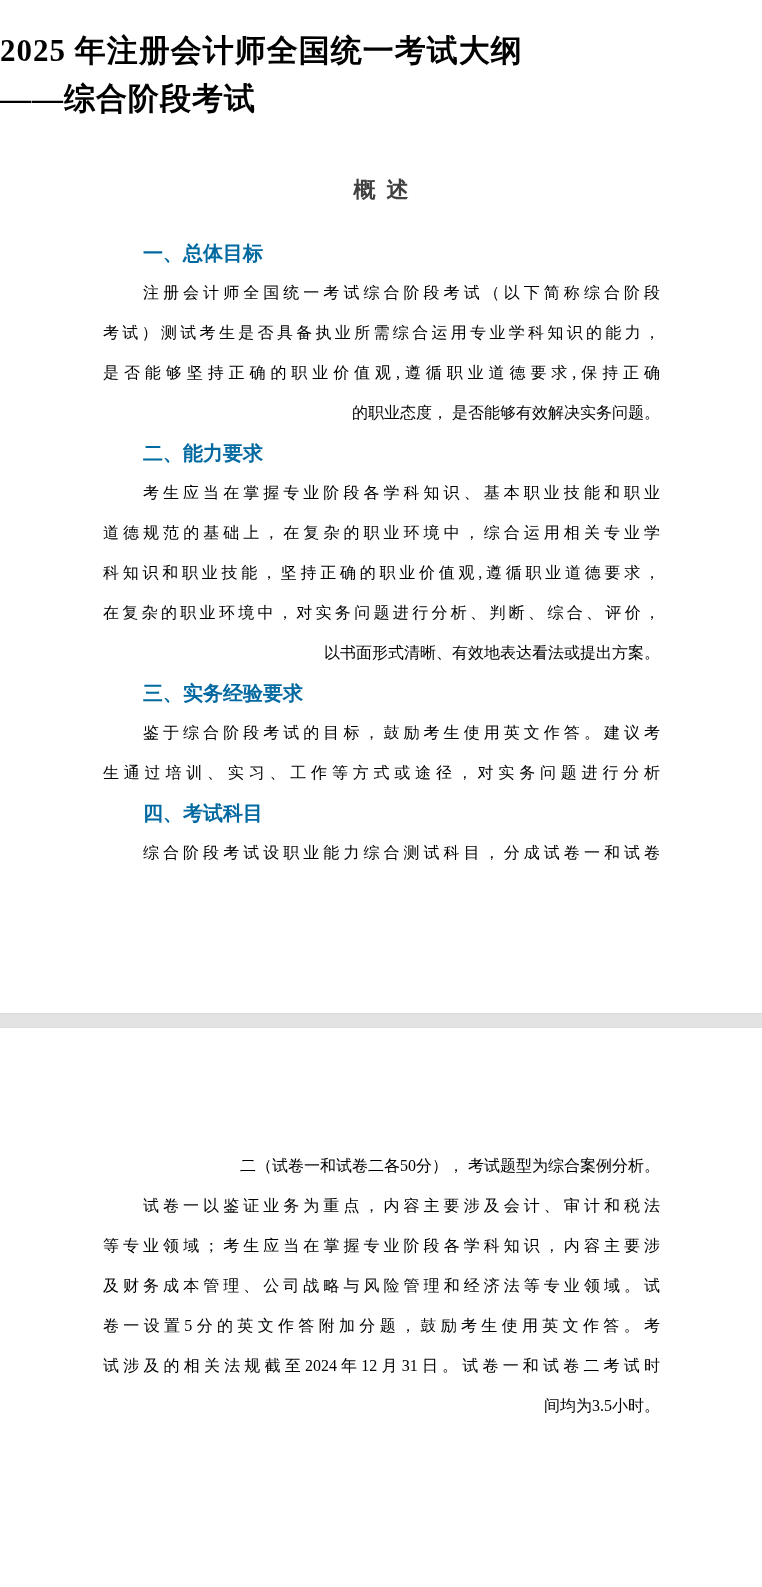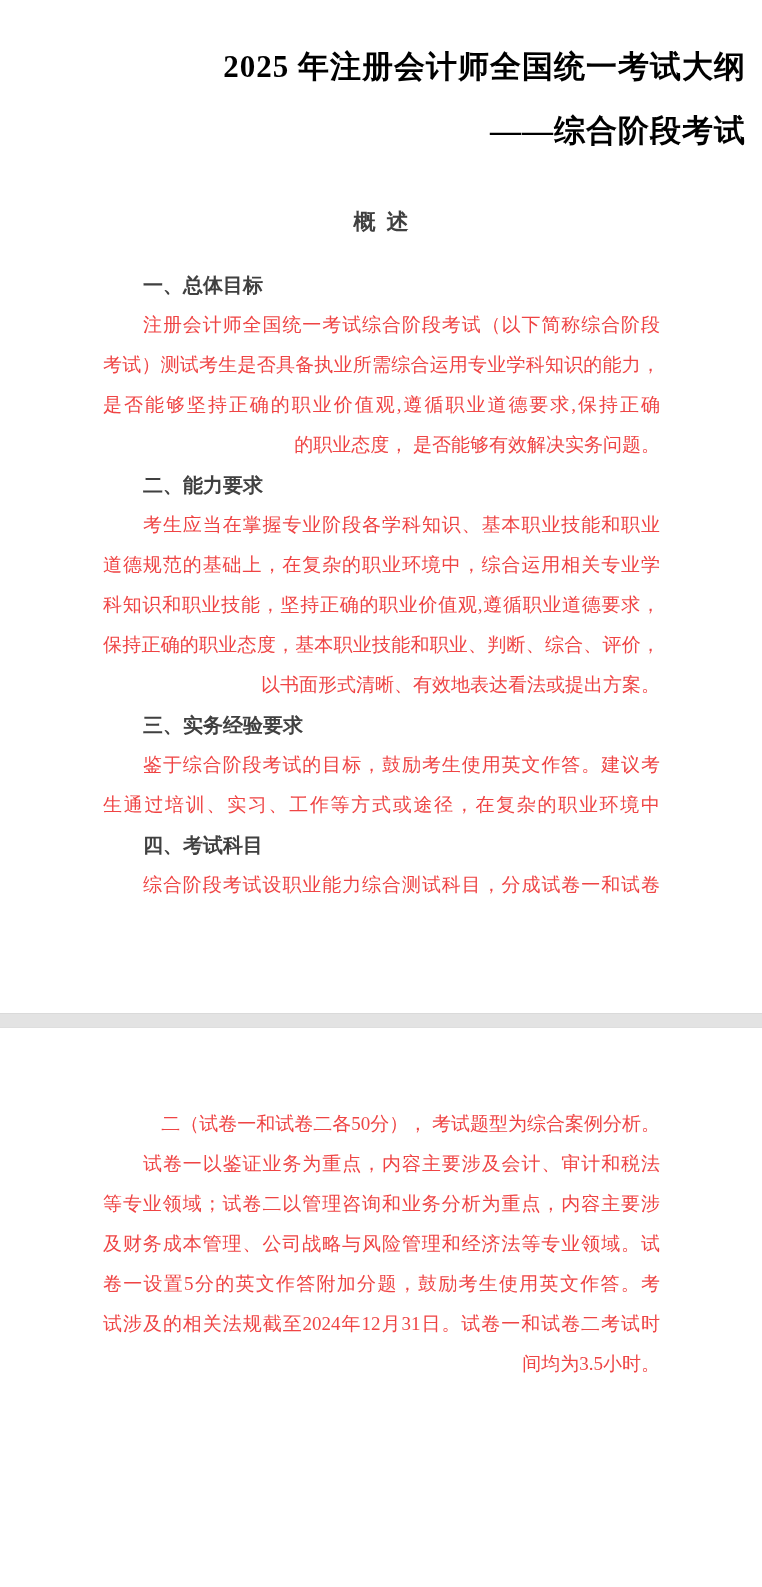--- a/index.html
+++ b/index.html
@@ -10,37 +10,37 @@
   body {
     width: 762px;
     font-family: "Liberation Serif", "DejaVu Serif", serif;
     color: #1c1c1c;
   }
   .viewer { width: 762px; }
 
   
   .page { background: #ffffff; overflow: hidden; box-sizing: border-box; }
   .page-1 { height: 1013px; }
-  .page-2 { height: 559px; padding-top: 76px; }
+  .page-2 { height: 559px; padding-top: 118px; }
 
   .page-separator {
     height: 15px;
     background: #e3e3e3;
     box-shadow: inset 0 1px 0 #dadada, inset 0 -1px 0 #dedede;
   }
 
   
   .doc-title {
-    margin: 16px;
+    margin: 0;
     font-family: "Liberation Serif", "DejaVu Serif", serif;
     font-weight: bold;
     font-size: 31px;
     line-height: 48px;
     letter-spacing: 1px;
-    text-align: right;
+    text-align: left;
     color: #000000;
     white-space: nowrap;
   }
   .doc-title.first { padding-top: 27px; }
 
   .overview-heading {
     margin: 53px 0 0 0;
     font-family: "Liberation Serif", "DejaVu Serif", serif;
     font-weight: bold;
     font-size: 22px;
@@ -53,42 +53,42 @@
   
   .col {
     margin: 29px 102px 0 103px;
     width: 557px;
   }
   .page-2 .col { margin-top: 0; }
 
   .ln {
     height: 40px;
     line-height: 40px;
-    font-size: 19px;
-    color: #ef4444;
+    font-size: 16px;
+    color: #000000;
     white-space: nowrap;
     overflow: visible;
   }
   
   .j {
     text-align: justify;
     text-align-last: justify;
     text-justify: inter-character;
   }
   
   .e { text-align: right; }
   
   .i { text-indent: 40px; }
   
   .h {
     font-family: "Liberation Sans", "DejaVu Sans", sans-serif;
     font-weight: bold;
     font-size: 20px;
     text-indent: 40px;
-    color: #404040;
+    color: #0369a1;
   }
 </style>
 </head>
 <body>
 
 <div class="viewer">
 
   <div class="page page-1">
 
     <h1 class="doc-title first">2025 年注册会计师全国统一考试大纲</h1>
@@ -101,42 +101,42 @@
       <div class="ln h">一、总体目标</div>
       <div class="ln j i">注册会计师全国统一考试综合阶段考试（以下简称综合阶段</div>
       <div class="ln j">考试）测试考生是否具备执业所需综合运用专业学科知识的能力，</div>
       <div class="ln j">是否能够坚持正确的职业价值观,遵循职业道德要求,保持正确</div>
       <div class="ln e">的职业态度， 是否能够有效解决实务问题。</div>
 
       <div class="ln h">二、能力要求</div>
       <div class="ln j i">考生应当在掌握专业阶段各学科知识、基本职业技能和职业</div>
       <div class="ln j">道德规范的基础上，在复杂的职业环境中，综合运用相关专业学</div>
       <div class="ln j">科知识和职业技能，坚持正确的职业价值观,遵循职业道德要求，</div>
-      <div class="ln j">保持正确的职业态度，基本职业技能和职业、判断、综合、评价，</div>
+      <div class="ln j">在复杂的职业环境中，对实务问题进行分析、判断、综合、评价，</div>
       <div class="ln e">以书面形式清晰、有效地表达看法或提出方案。</div>
 
       <div class="ln h">三、实务经验要求</div>
       <div class="ln j i">鉴于综合阶段考试的目标，鼓励考生使用英文作答。建议考</div>
-      <div class="ln j">生通过培训、实习、工作等方式或途径，在复杂的职业环境中</div>
+      <div class="ln j">生通过培训、实习、工作等方式或途径，对实务问题进行分析</div>
 
       <div class="ln h">四、考试科目</div>
       <div class="ln j i">综合阶段考试设职业能力综合测试科目，分成试卷一和试卷</div>
 
     </div>
   </div>
 
   <div class="page-separator"></div>
 
   <div class="page page-2">
     <div class="col">
 
       <div class="ln e">二（试卷一和试卷二各50分）， 考试题型为综合案例分析。</div>
 
       <div class="ln j i">试卷一以鉴证业务为重点，内容主要涉及会计、审计和税法</div>
-      <div class="ln j">等专业领域；试卷二以管理咨询和业务分析为重点，内容主要涉</div>
+      <div class="ln j">等专业领域；考生应当在掌握专业阶段各学科知识，内容主要涉</div>
       <div class="ln j">及财务成本管理、公司战略与风险管理和经济法等专业领域。试</div>
       <div class="ln j">卷一设置5分的英文作答附加分题，鼓励考生使用英文作答。考</div>
       <div class="ln j">试涉及的相关法规截至2024年12月31日。试卷一和试卷二考试时</div>
       <div class="ln e">间均为3.5小时。</div>
 
     </div>
   </div>
 
 </div>
 

